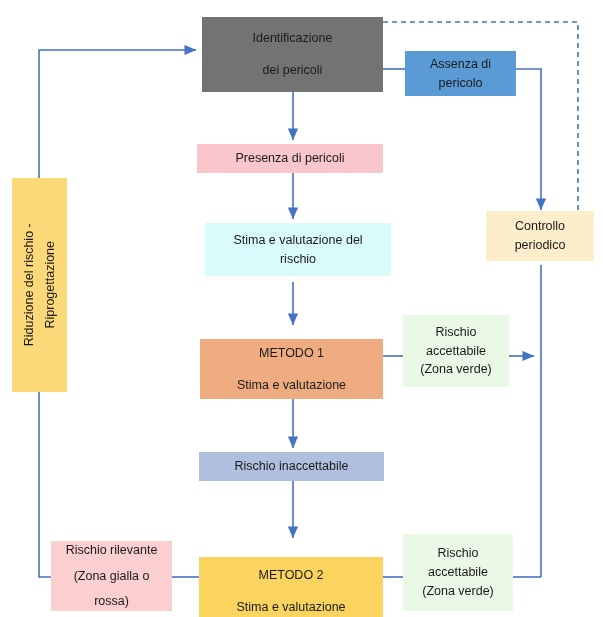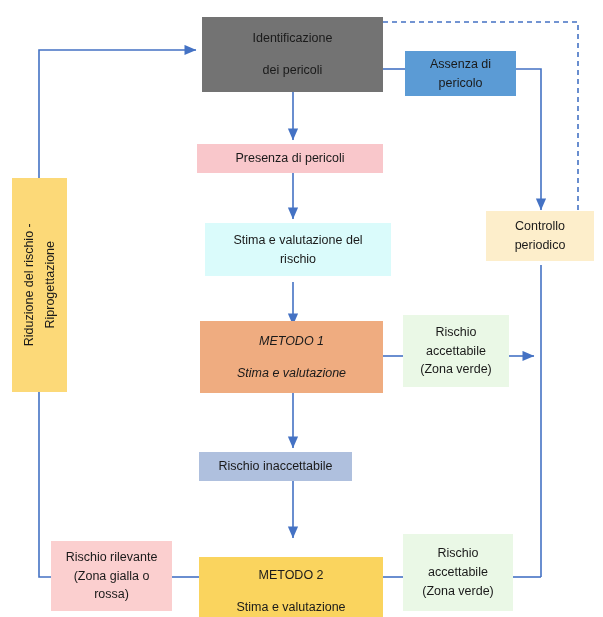--- a/index.html
+++ b/index.html
@@ -132,46 +132,46 @@
 
   <div class="node n-presenza" style="left:197px; top:144px; width:186px; height:29px;">
     <span class="ln">Presenza di pericoli</span>
   </div>
 
   <div class="node n-stima" style="left:205px; top:223px; width:186px; height:53px;">
     <span class="ln">Stima e valutazione del</span>
     <span class="ln">rischio</span>
   </div>
 
-  <div class="node n-metodo1 gap" style="left:200px; top:321px; width:183px; height:72px;font-style:italic;">
+  <div class="node n-metodo1 gap" style="left:200px; top:339px; width:183px; height:60px;">
     <span class="ln">METODO 1</span>
     <span class="ln">Stima e valutazione</span>
   </div>
 
   <div class="node n-verde1" style="left:403px; top:315px; width:106px; height:72px;">
     <span class="ln">Rischio</span>
     <span class="ln">accettabile</span>
     <span class="ln">(Zona verde)</span>
   </div>
 
   <div class="node n-controllo" style="left:486px; top:211px; width:108px; height:50px;">
     <span class="ln">Controllo</span>
     <span class="ln">periodico</span>
   </div>
 
-  <div class="node n-inaccettabile" style="left:199px; top:452px; width:153px; height:29px;">
+  <div class="node n-inaccettabile" style="left:199px; top:452px; width:185px; height:29px;">
     <span class="ln">Rischio inaccettabile</span>
   </div>
 
   <div class="node n-metodo2 gap" style="left:199px; top:542px; width:184px; height:69px;margin-top:15px;">
     <span class="ln">METODO 2</span>
     <span class="ln">Stima e valutazione</span>
   </div>
 
-  <div class="node n-rilevante" style="left:51px; top:541px; width:121px; height:70px;">
+  <div class="node n-rilevante" style="left:51px; top:541px; width:121px; height:70px;justify-content:space-between;">
     <span class="ln">Rischio rilevante</span>
     <span class="ln">(Zona gialla o</span>
     <span class="ln">rossa)</span>
   </div>
 
   <div class="node n-verde2" style="left:403px; top:534px; width:110px; height:77px;">
     <span class="ln">Rischio</span>
     <span class="ln">accettabile</span>
     <span class="ln">(Zona verde)</span>
   </div>

